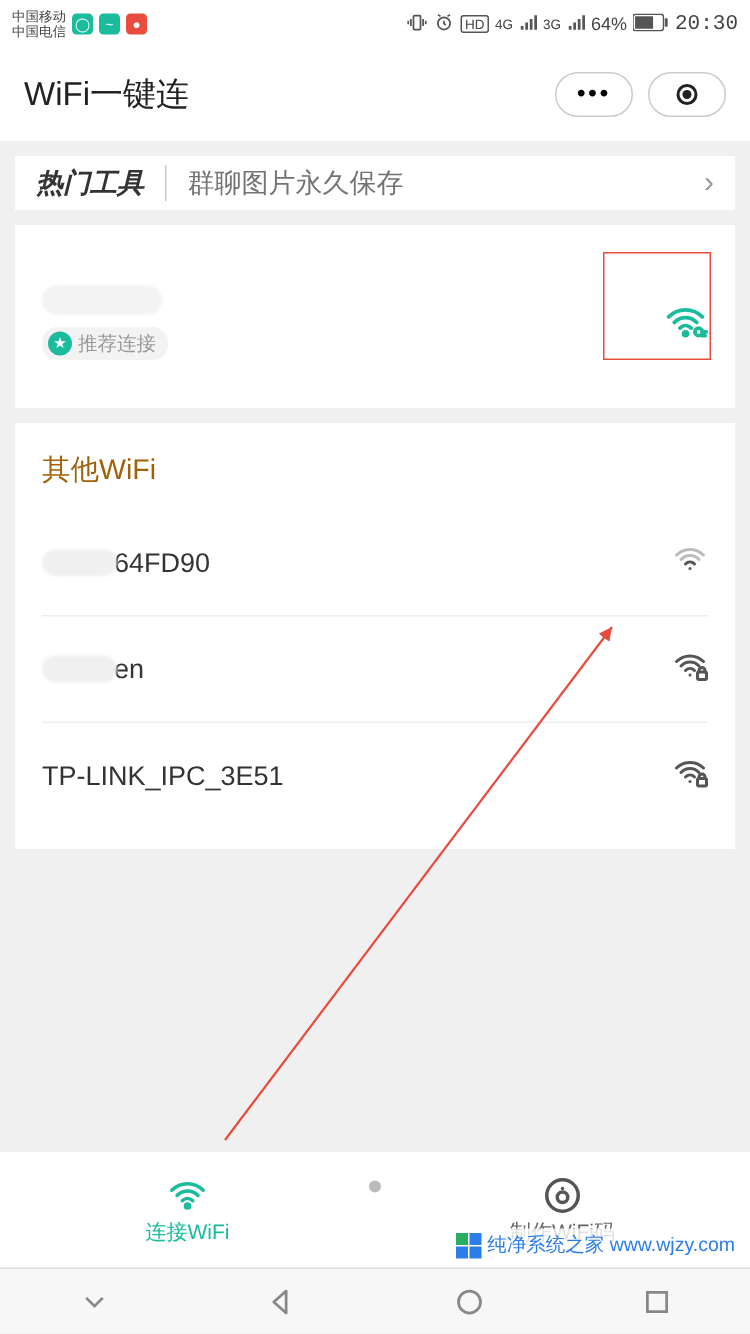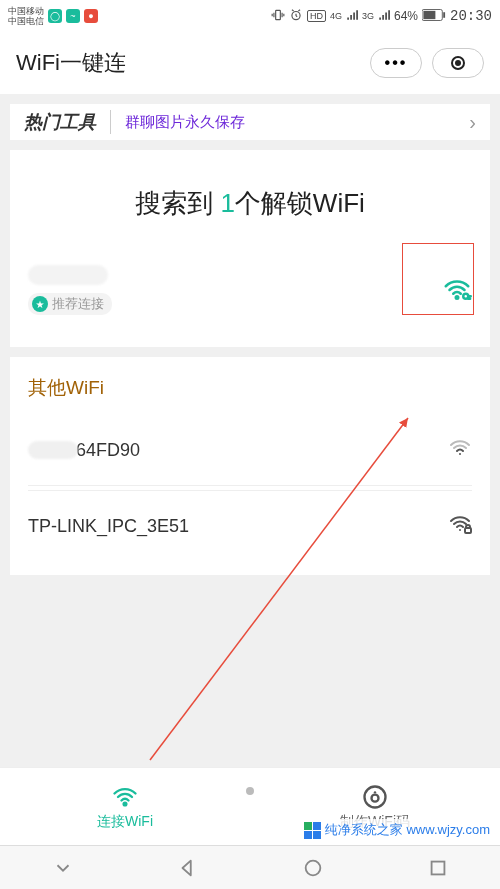--- a/index.html
+++ b/index.html
@@ -14,21 +14,21 @@
   .header { height: 62px; background: #fff; display: flex; align-items: center; justify-content: space-between; padding: 0 16px; }
   .header-title { font-size: 22px; color: #222; }
   .header-actions { display: flex; align-items: center; gap: 10px; }
   .pill-btn { width: 52px; height: 30px; border: 1px solid #ccc; border-radius: 15px; display: flex; align-items: center; justify-content: center; background:#fff; }
   .dots { letter-spacing: 2px; font-weight: bold; }
   .target { width: 14px; height: 14px; border: 2px solid #222; border-radius: 50%; position: relative; }
   .target::after { content: ""; position: absolute; top: 50%; left: 50%; width: 6px; height: 6px; background: #222; border-radius: 50%; transform: translate(-50%,-50%); }
   .card { background: #fff; margin: 10px 10px 0 10px; }
   .promo-bar { display: flex; align-items: center; padding: 6px 14px; }
   .promo-label { font-size: 18px; font-style: italic; font-weight: 700; color: #333; padding-right: 14px; border-right: 1px solid #ccc; }
-  .promo-text { padding-left: 14px; font-size: 15px; color: #6d28d9; flex: 1; }
+  .promo-text { padding-left: 14px; font-size: 18px; color: #737373; flex: 1; }
   .chev { color: #999; font-size: 20px; }
   .search-card { padding: 36px 18px 18px 18px; }
   .search-title { text-align: center; font-size: 26px; color: #222; margin-bottom: 40px; }
   .green-count { color: #1abc9c; }
   .unlocked-item { display: flex; align-items: center; justify-content: space-between; position: relative; padding: 4px 0 14px 0; }
   .unlocked-left { display: flex; flex-direction: column; gap: 8px; }
   .blur-name { width: 80px; height: 20px; background: #f3f3f3; border-radius: 10px; filter: blur(1px); }
   .rec-badge { display: inline-flex; align-items: center; background: #f3f3f3; border-radius: 10px; padding: 2px 8px 2px 4px; font-size: 13px; color: #999; gap: 4px; width: fit-content; }
   .star-circ { width: 16px; height: 16px; border-radius: 50%; background: #1abc9c; color: #fff; font-size: 10px; display: inline-flex; align-items: center; justify-content: center; }
   .wifi-key-icon svg { display: block; }
@@ -116,23 +116,20 @@
 
 <div class="card">
   <div class="promo-bar">
     <span class="promo-label">热门工具</span>
     <span class="promo-text">群聊图片永久保存</span>
     <span class="chev">›</span>
   </div>
 </div>
 
 <div class="card search-card">
-  <div class="search-title">
-    <span>搜索到 </span><span class="green-count">1</span><span>个解锁WiFi</span>
-  </div>
   <div class="unlocked-item">
     <div class="unlocked-left">
       <div class="blur-name"></div>
       <div class="rec-badge">
         <span class="star-circ">★</span>
         <span>推荐连接</span>
       </div>
     </div>
     <span class="wifi-key-icon">
       <svg width="30" height="30" viewBox="0 0 24 24" fill="none" stroke="#1abc9c" stroke-width="2" stroke-linecap="round">
@@ -160,20 +157,36 @@
       <svg width="24" height="24" viewBox="0 0 24 24" fill="none" stroke="#bbb" stroke-width="2" stroke-linecap="round">
           <path d="M3 9c5-5 13-5 18 0"></path>
           <path d="M6 12c3.5-3.5 8.5-3.5 12 0"></path>
           <path d="M9 15c1.8-1.8 4.2-1.8 6 0" stroke="#555"></path>
           <circle cx="12" cy="18" r="1" fill="#555" stroke="none"></circle>
         </svg>
     </span>
   </div>
   <div class="sep"></div>
 
+  <div class="wifi-row">
+    <span class="row-name">
+        <span class="blur-left"></span>
+        <span>en</span>
+      </span>
+    <span>
+      <svg width="24" height="24" viewBox="0 0 24 24" fill="none" stroke="#555" stroke-width="2" stroke-linecap="round">
+          <path d="M3 9c5-5 13-5 18 0"></path>
+          <path d="M6 12c3.5-3.5 8.5-3.5 12 0"></path>
+          <path d="M9 15c1.8-1.8 4.2-1.8 6 0"></path>
+          <circle cx="12" cy="18" r="1" fill="#555" stroke="none"></circle>
+          <rect x="17" y="16" width="6" height="5" rx="1" fill="#fff"></rect>
+          <path d="M18 16v-1a2 2 0 014 0v1"></path>
+        </svg>
+    </span>
+  </div>
   <div class="sep"></div>
 
   <div class="wifi-row">
     <span class="row-name">
         <span>TP-LINK_IPC_3E51</span>
       </span>
     <span>
       <svg width="24" height="24" viewBox="0 0 24 24" fill="none" stroke="#555" stroke-width="2" stroke-linecap="round">
           <path d="M3 9c5-5 13-5 18 0"></path>
           <path d="M6 12c3.5-3.5 8.5-3.5 12 0"></path>

